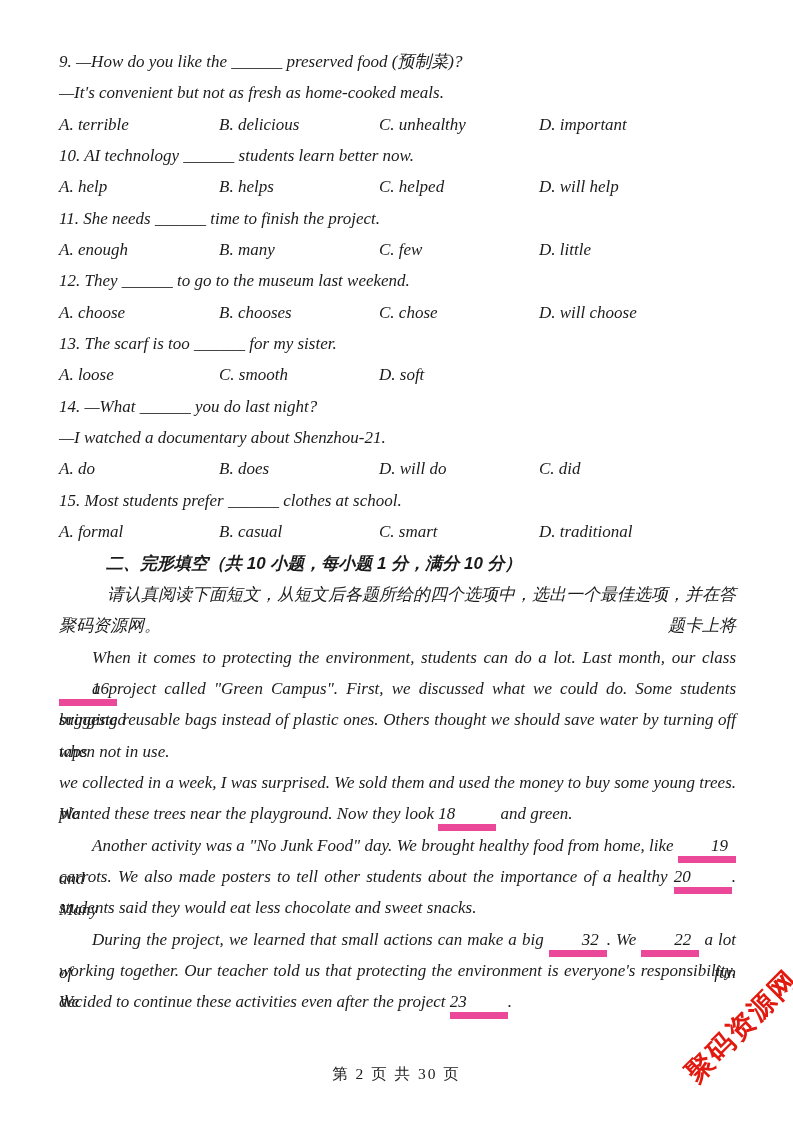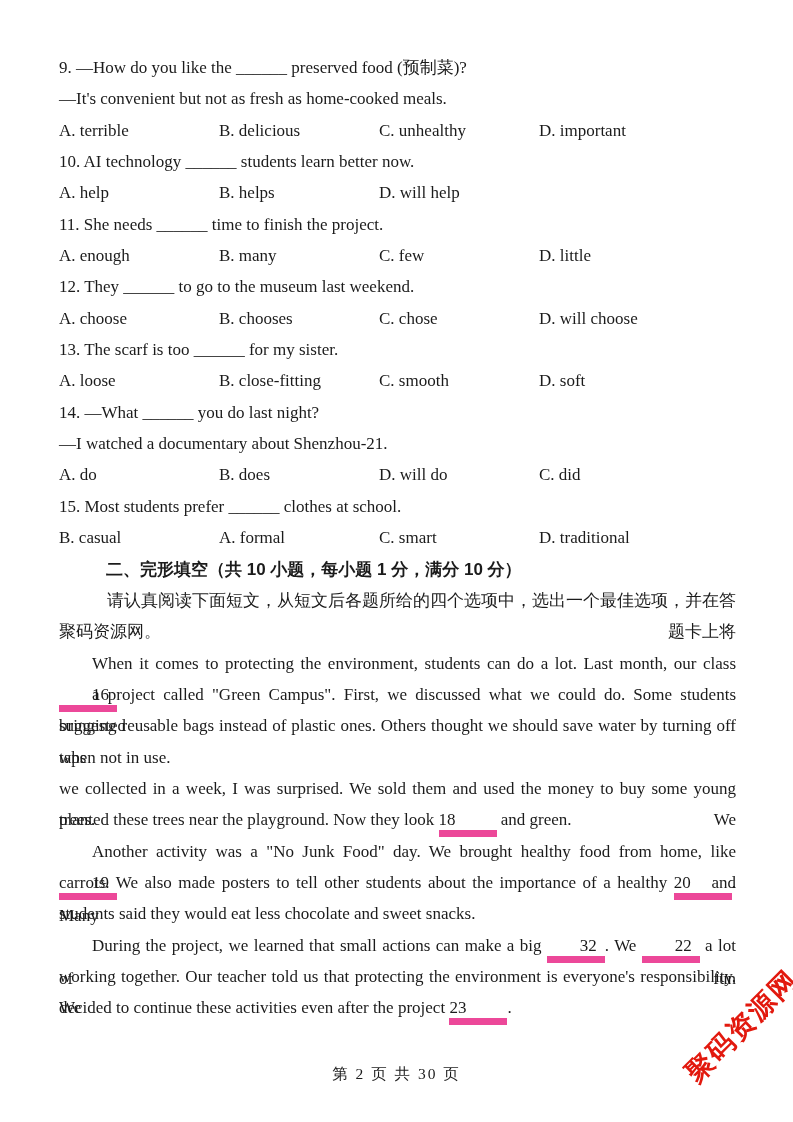--- a/index.html
+++ b/index.html
@@ -9,22 +9,23 @@
     height: 1122px;
     background: #ffffff;
     overflow: hidden;
     font-family: "Liberation Serif", "DejaVu Serif", serif;
     font-size: 17px;
     color: #1b1b1b;
   }
   .content {
     position: absolute;
     left: 59px;
-    top: 52px;
+    top: 46px;
     width: 677px;
+    font-style: italic;
   }
   .line {
     height: 31.35px;
     line-height: 31.35px;
   }
   .indent { text-indent: 33px; text-align: right; }
   .just {
     text-align: justify;
     text-align-last: justify;
   }
@@ -80,55 +81,55 @@
         <div class="line options-row">
           <span class="opt">A. terrible</span>
           <span class="opt">B. delicious</span>
           <span class="opt">C. unhealthy</span>
           <span class="opt">D. important</span>
         </div>
         <div class="line">10. AI technology ______ students learn better now.</div>
         <div class="line options-row">
           <span class="opt">A. help</span>
           <span class="opt">B. helps</span>
+          <span class="opt">C. helped</span>
           <span class="opt">D. will help</span>
         </div>
         <div class="line">11. She needs ______ time to finish the project.</div>
         <div class="line options-row">
           <span class="opt">A. enough</span>
           <span class="opt">B. many</span>
           <span class="opt">C. few</span>
           <span class="opt">D. little</span>
         </div>
         <div class="line">12. They ______ to go to the museum last weekend.</div>
         <div class="line options-row">
           <span class="opt">A. choose</span>
           <span class="opt">B. chooses</span>
           <span class="opt">C. chose</span>
           <span class="opt">D. will choose</span>
         </div>
         <div class="line">13. The scarf is too ______ for my sister.</div>
         <div class="line options-row">
           <span class="opt">A. loose</span>
-          <span class="opt">B. close-fitting</span>
           <span class="opt">C. smooth</span>
           <span class="opt">D. soft</span>
         </div>
         <div class="line">14. —What ______ you do last night?</div>
         <div class="line">—I watched a documentary about Shenzhou-21.</div>
         <div class="line options-row">
           <span class="opt">A. do</span>
           <span class="opt">B. does</span>
           <span class="opt">D. will do</span>
           <span class="opt">C. did</span>
         </div>
         <div class="line">15. Most students prefer ______ clothes at school.</div>
         <div class="line options-row">
+          <span class="opt">A. formal</span>
           <span class="opt">B. casual</span>
-          <span class="opt">A. formal</span>
           <span class="opt">C. smart</span>
           <span class="opt">D. traditional</span>
         </div>
       </div>
     <div class="line heading">二、完形填空（共 10 小题，每小题 1 分，满分 10 分）</div>
     <div id="instructions-block">
         <div class="line indent">请认真阅读下面短文，从短文后各题所给的四个选项中，选出一个最佳选项，并在答题卡上将</div>
         <div class="line">聚码资源网。</div>
       </div>
     <div id="cloze-block">

